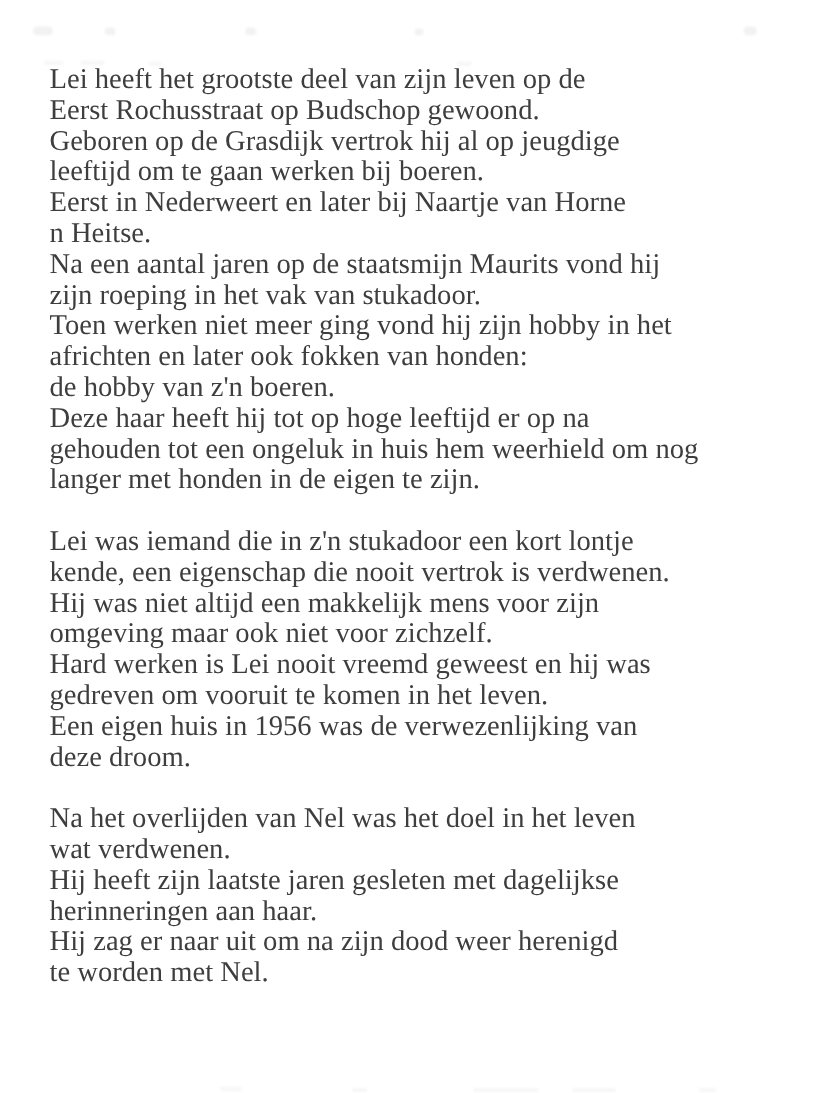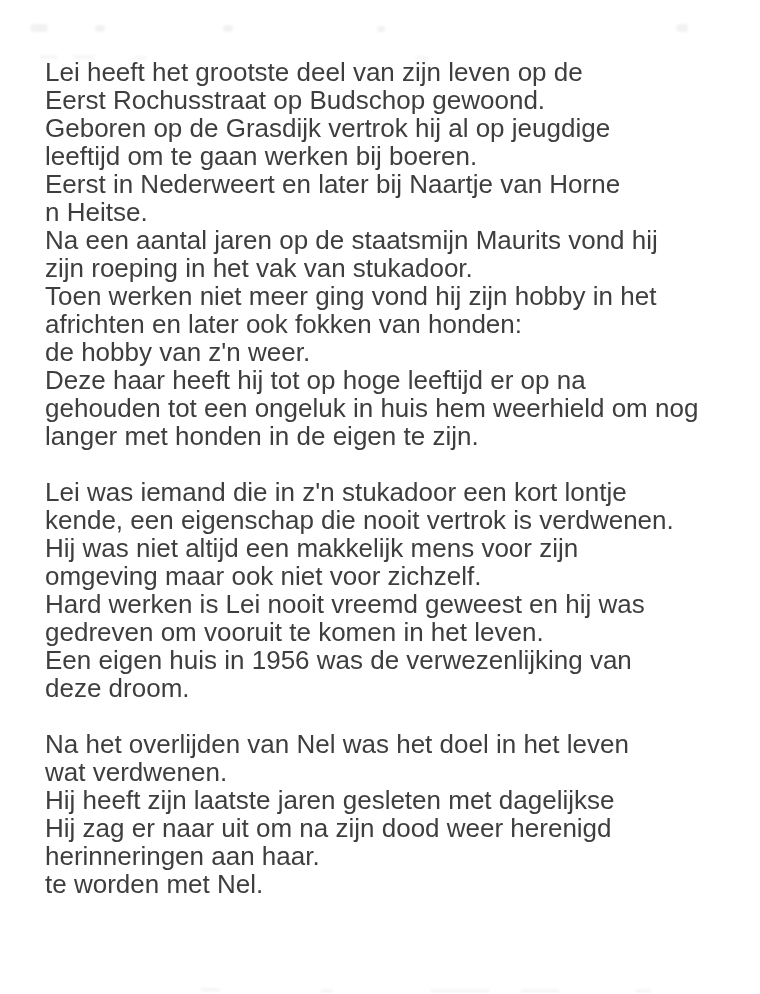--- a/index.html
+++ b/index.html
@@ -18,20 +18,21 @@
     color: #3e3e3e;
   }
   .text-area {
     position: absolute;
     left: 45px;
     top: 58px;
     right: 20px;
   }
   .paragraph {
     margin: 0 0 28px 0;
+    font-family: Liberation Serif, serif;
   }
   .line {
     font-size: 26px;
     line-height: 28px;
     white-space: nowrap;
     letter-spacing: 0;
   }
   
   .artifact {
     position: absolute;
@@ -70,40 +71,40 @@
       <div class="line">Lei heeft het grootste deel van zijn leven op de</div>
       <div class="line">Eerst Rochusstraat op Budschop gewoond.</div>
       <div class="line">Geboren op de Grasdijk vertrok hij al op jeugdige</div>
       <div class="line">leeftijd om te gaan werken bij boeren.</div>
       <div class="line">Eerst in Nederweert en later bij Naartje van Horne</div>
       <div class="line">n Heitse.</div>
       <div class="line">Na een aantal jaren op de staatsmijn Maurits vond hij</div>
       <div class="line">zijn roeping in het vak van stukadoor.</div>
       <div class="line">Toen werken niet meer ging vond hij zijn hobby in het</div>
       <div class="line">africhten en later ook fokken van honden:</div>
-      <div class="line">de hobby van z'n weer.</div>
+      <div class="line">de hobby van z'n boeren.</div>
       <div class="line">Deze haar heeft hij tot op hoge leeftijd er op na</div>
       <div class="line">gehouden tot een ongeluk in huis hem weerhield om nog</div>
       <div class="line">langer met honden in de eigen te zijn.</div>
     </div>
 
     <div class="paragraph">
       <div class="line">Lei was iemand die in z'n stukadoor een kort lontje</div>
       <div class="line">kende, een eigenschap die nooit vertrok is verdwenen.</div>
       <div class="line">Hij was niet altijd een makkelijk mens voor zijn</div>
       <div class="line">omgeving maar ook niet voor zichzelf.</div>
       <div class="line">Hard werken is Lei nooit vreemd geweest en hij was</div>
       <div class="line">gedreven om vooruit te komen in het leven.</div>
       <div class="line">Een eigen huis in 1956 was de verwezenlijking van</div>
       <div class="line">deze droom.</div>
     </div>
 
     <div class="paragraph">
       <div class="line">Na het overlijden van Nel was het doel in het leven</div>
       <div class="line">wat verdwenen.</div>
       <div class="line">Hij heeft zijn laatste jaren gesleten met dagelijkse</div>
+      <div class="line">herinneringen aan haar.</div>
       <div class="line">Hij zag er naar uit om na zijn dood weer herenigd</div>
-      <div class="line">herinneringen aan haar.</div>
       <div class="line">te worden met Nel.</div>
     </div>
 
   </div>
 </div>
 
 </body></html>

